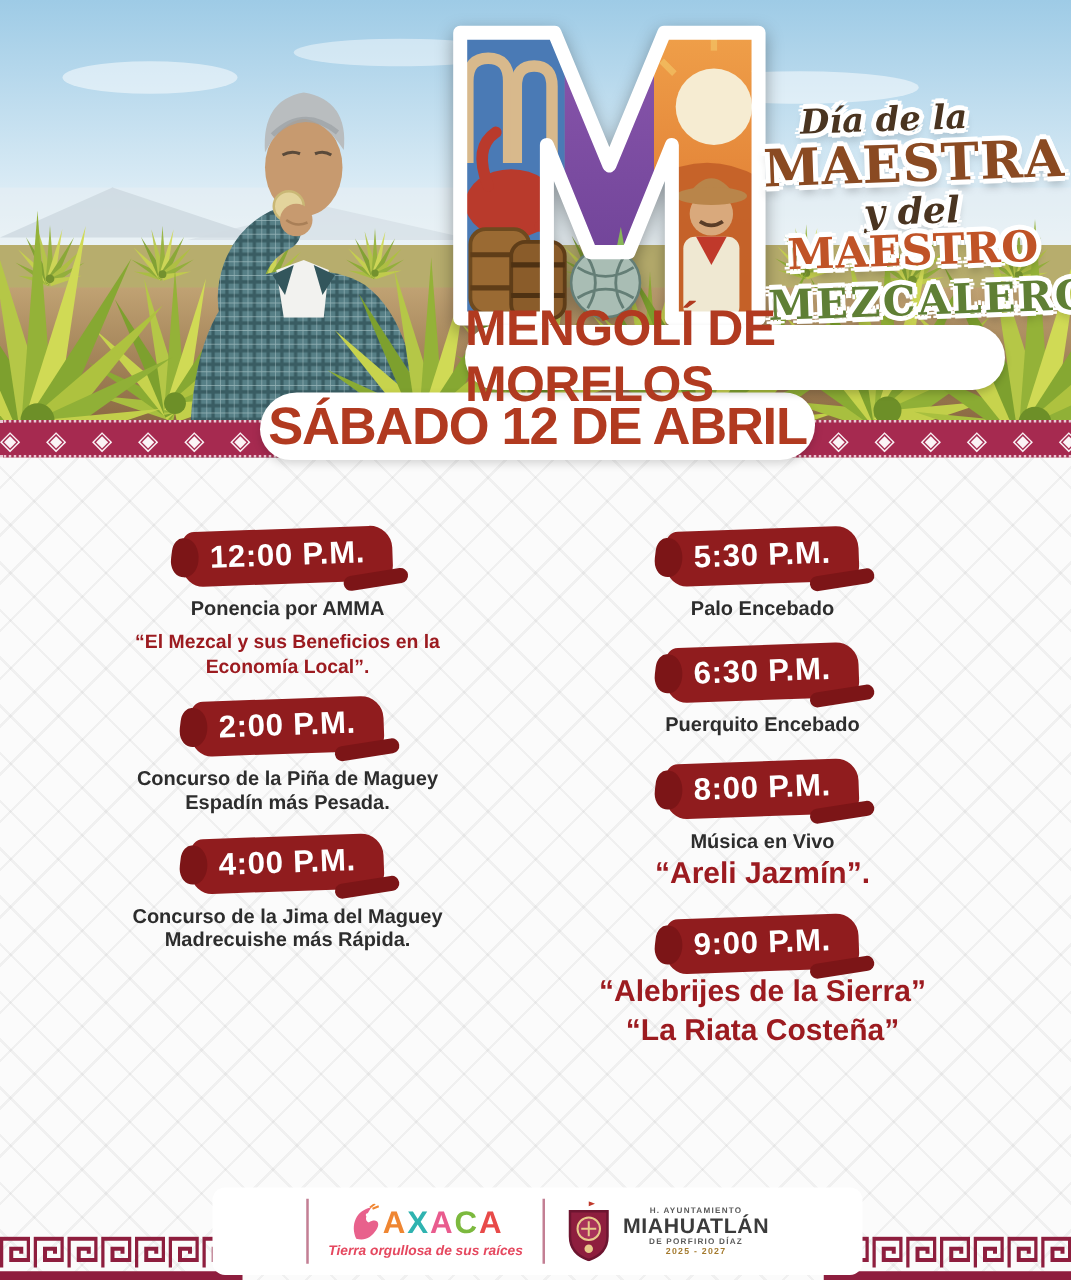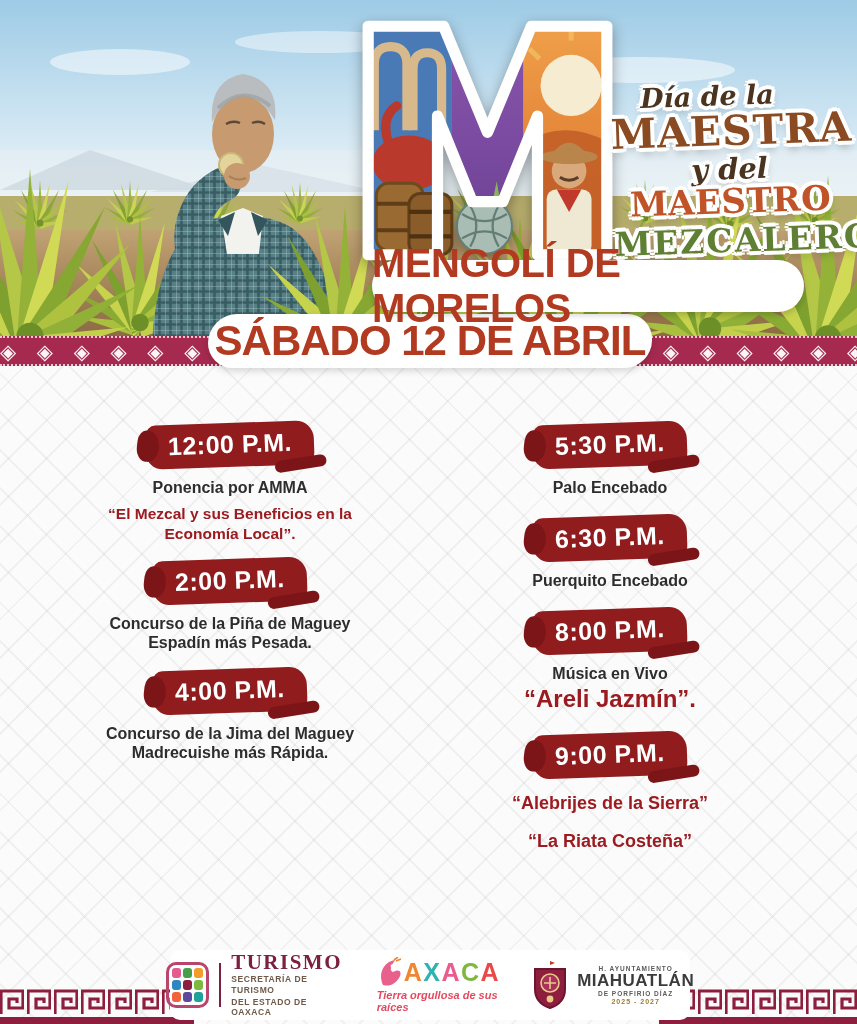--- a/index.html
+++ b/index.html
@@ -50,21 +50,21 @@
   .time-badge{position:relative;display:inline-block;background:#901c1e;color:#ffffff;
     font-size:25px;font-weight:800;letter-spacing:.5px;padding:7px 22px 8px;
     border-radius:10px 18px 12px 16px;transform:rotate(-2deg);}
   .time-badge::before{content:"";position:absolute;left:-9px;top:5px;width:22px;height:70%;
     background:#7c1517;transform:rotate(9deg);border-radius:40% 60% 50% 50%;z-index:-1;}
   .time-badge::after{content:"";position:absolute;right:-12px;bottom:-5px;width:52px;height:12px;
     background:#7c1517;transform:rotate(-7deg);border-radius:8px;z-index:-1;}
   .ev-title{font-size:16px;font-weight:700;color:#2d2d2d;line-height:1.18;margin-top:12px;}
   .ev-red-sm{font-size:15.5px;font-weight:700;color:#9c1b20;line-height:1.3;margin-top:6px;}
   .ev-red-lg{font-size:24px;font-weight:800;color:#9c1b20;line-height:1.1;margin-top:2px;}
-  .ev-red-md{font-size:18px;font-weight:800;color:#9c1b20;line-height:1.22;margin-top:16px;}
+  .ev-red-md{font-size:24px;font-weight:800;color:#9c1b20;line-height:1.22;margin-top:2px;}
 
   
   .footer-bar{position:absolute;left:170px;top:950px;width:520px;height:70px;background:#fff;
     border-radius:10px;display:flex;align-items:center;justify-content:center;gap:16px;z-index:3;}
   .v-div{width:2px;height:52px;background:#a33b5b;opacity:.65;}
   .logo-turismo{display:flex;align-items:center;gap:10px;}
   .emblem{width:46px;height:46px;border:3px solid #b8456b;border-radius:10px;display:grid;
     grid-template-columns:repeat(3,1fr);grid-template-rows:repeat(3,1fr);gap:2px;padding:3px;box-sizing:border-box;}
   .emblem i{border-radius:3px;}
   .e1{background:#e35b8f}.e2{background:#45a049}.e3{background:#f39c2b}
@@ -301,39 +301,20 @@
     <div class="ev-title">Música en Vivo</div>
     <div class="ev-red-lg">“Areli Jazmín”.</div>
   </div>
   <div class="event" style="left:455px;top:733px;width:310px;">
     <span class="time-badge">9:00 P.M.</span>
     <div class="ev-red-md">“Alebrijes de la Sierra”</div>
     <div class="ev-red-md">“La Riata Costeña”</div>
   </div>
 
   <div class="footer-bar">
-    <div class="logo-turismo">
-      <div class="emblem">
-        <i class="e1"></i>
-          <i class="e2"></i>
-          <i class="e3"></i>
-          <i class="e4"></i>
-          <i class="e5"></i>
-          <i class="e6"></i>
-          <i class="e7"></i>
-          <i class="e8"></i>
-          <i class="e9"></i>
-      </div>
-      <div class="t-sep"></div>
-      <div>
-        <div class="t-name">TURISMO</div>
-        <div class="t-sub">SECRETARÍA DE TURISMO</div>
-        <div class="t-sub">DEL ESTADO DE OAXACA</div>
-      </div>
-    </div>
     <div class="v-div"></div>
     <div class="logo-oaxaca">
       <div class="oax-row">
         <svg width="26" height="30" viewBox="0 0 26 30">
           <path d="M6 28 C1 17 6 5 18 3 C14 9 12 13 16 15 C22 11 26 15 22 21 C18 27 13 30 6 28 Z" fill="#e8618c"></path>
           <path d="M17 3 L21 0 M19 4 L24 2" stroke="#ef8632" stroke-width="1.6"></path>
           <circle cx="15" cy="9" r="1.4" fill="#ffffff"></circle>
         </svg>
         <span class="oax-letter ol0">A</span>
         <span class="oax-letter ol1">X</span>

